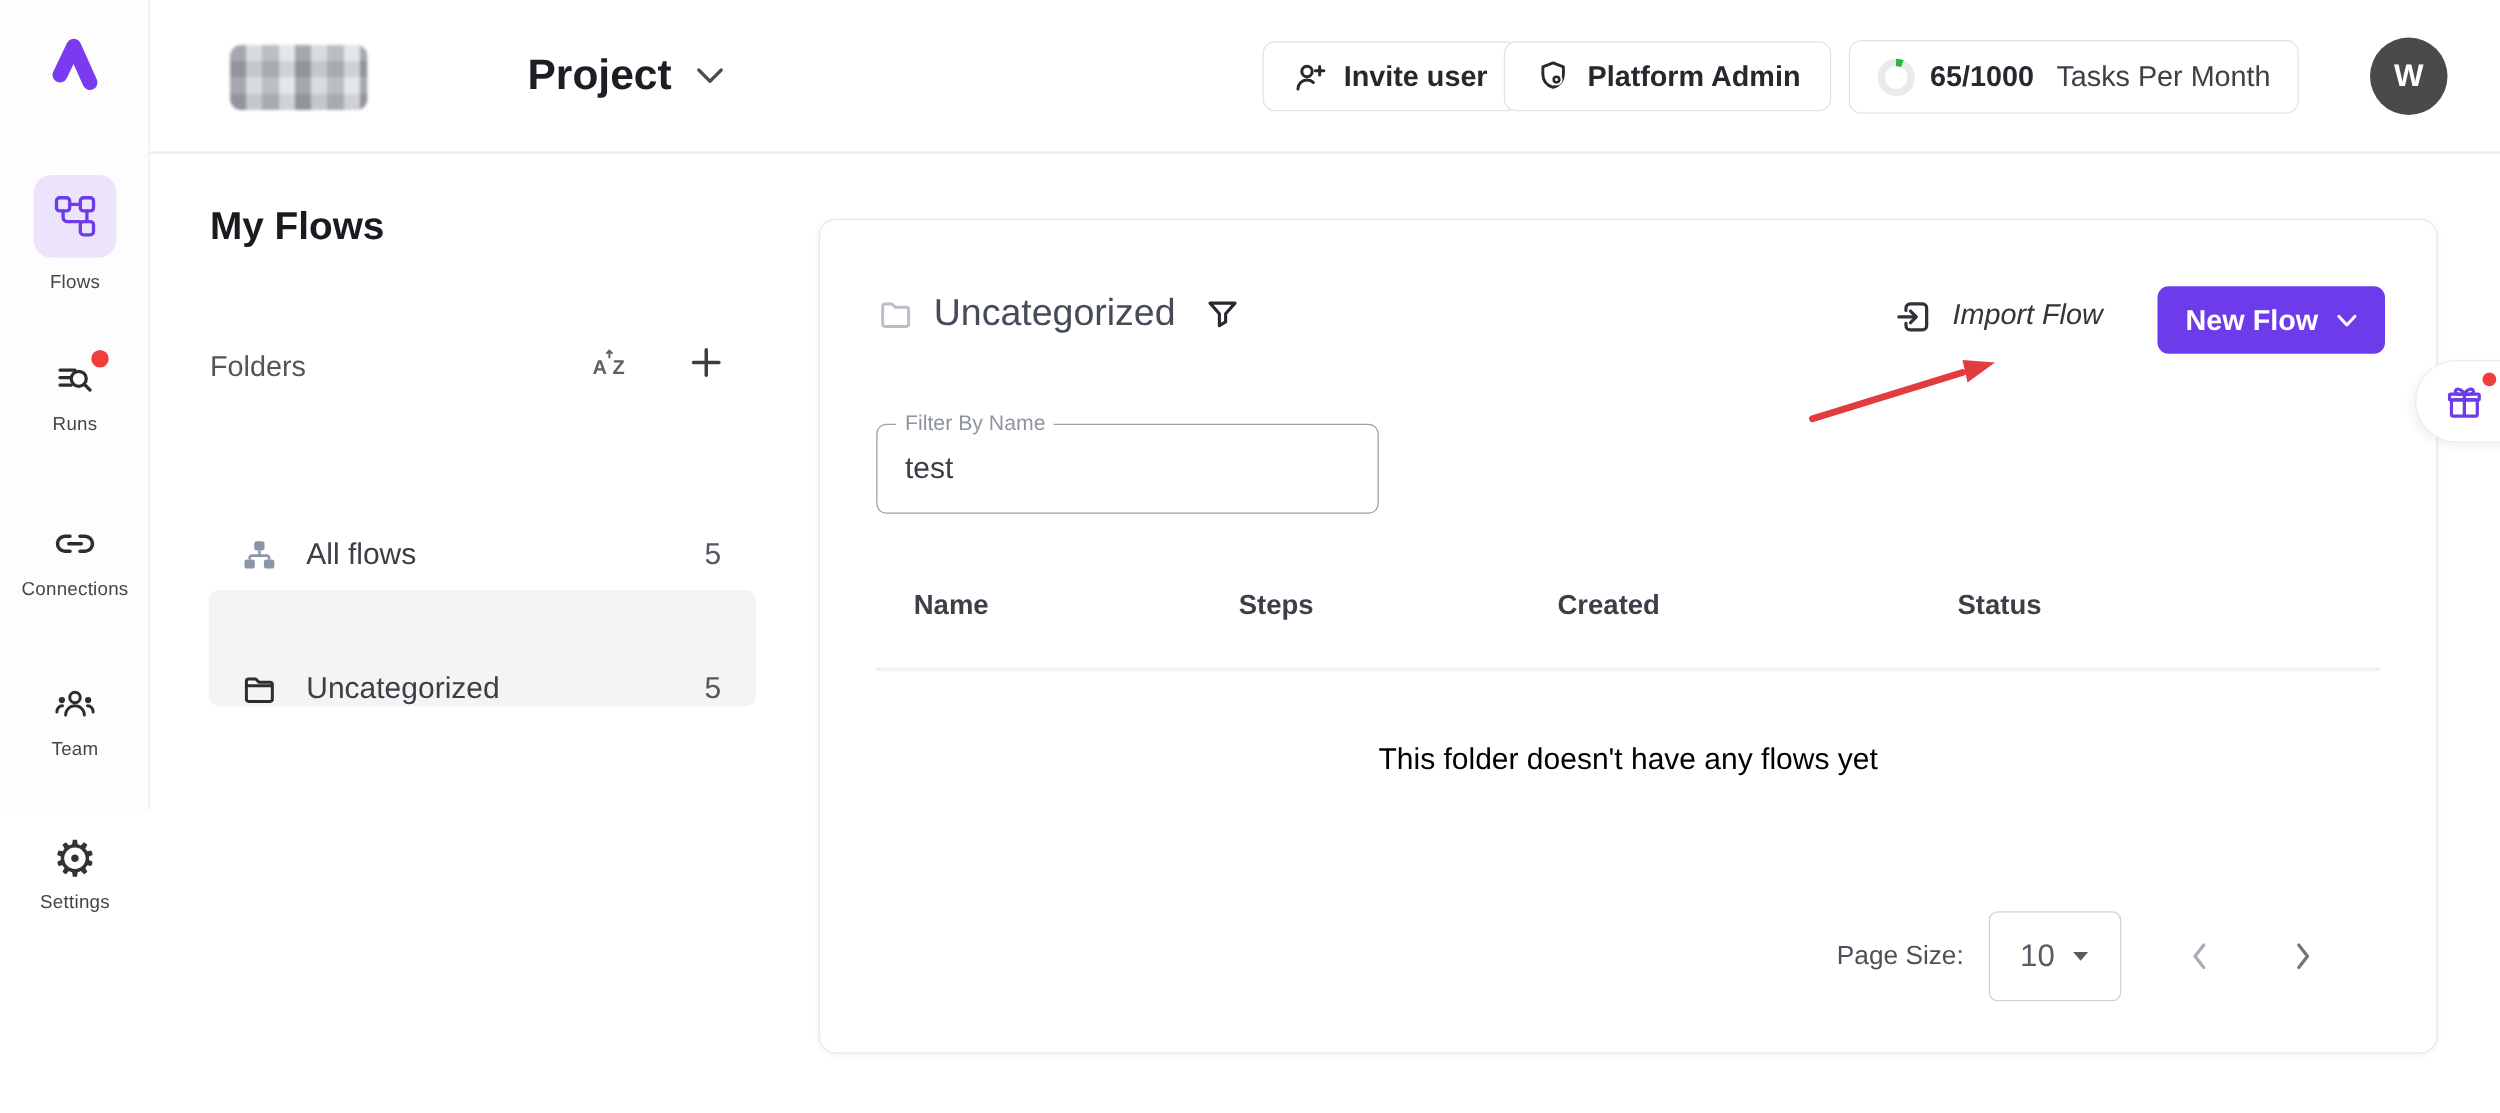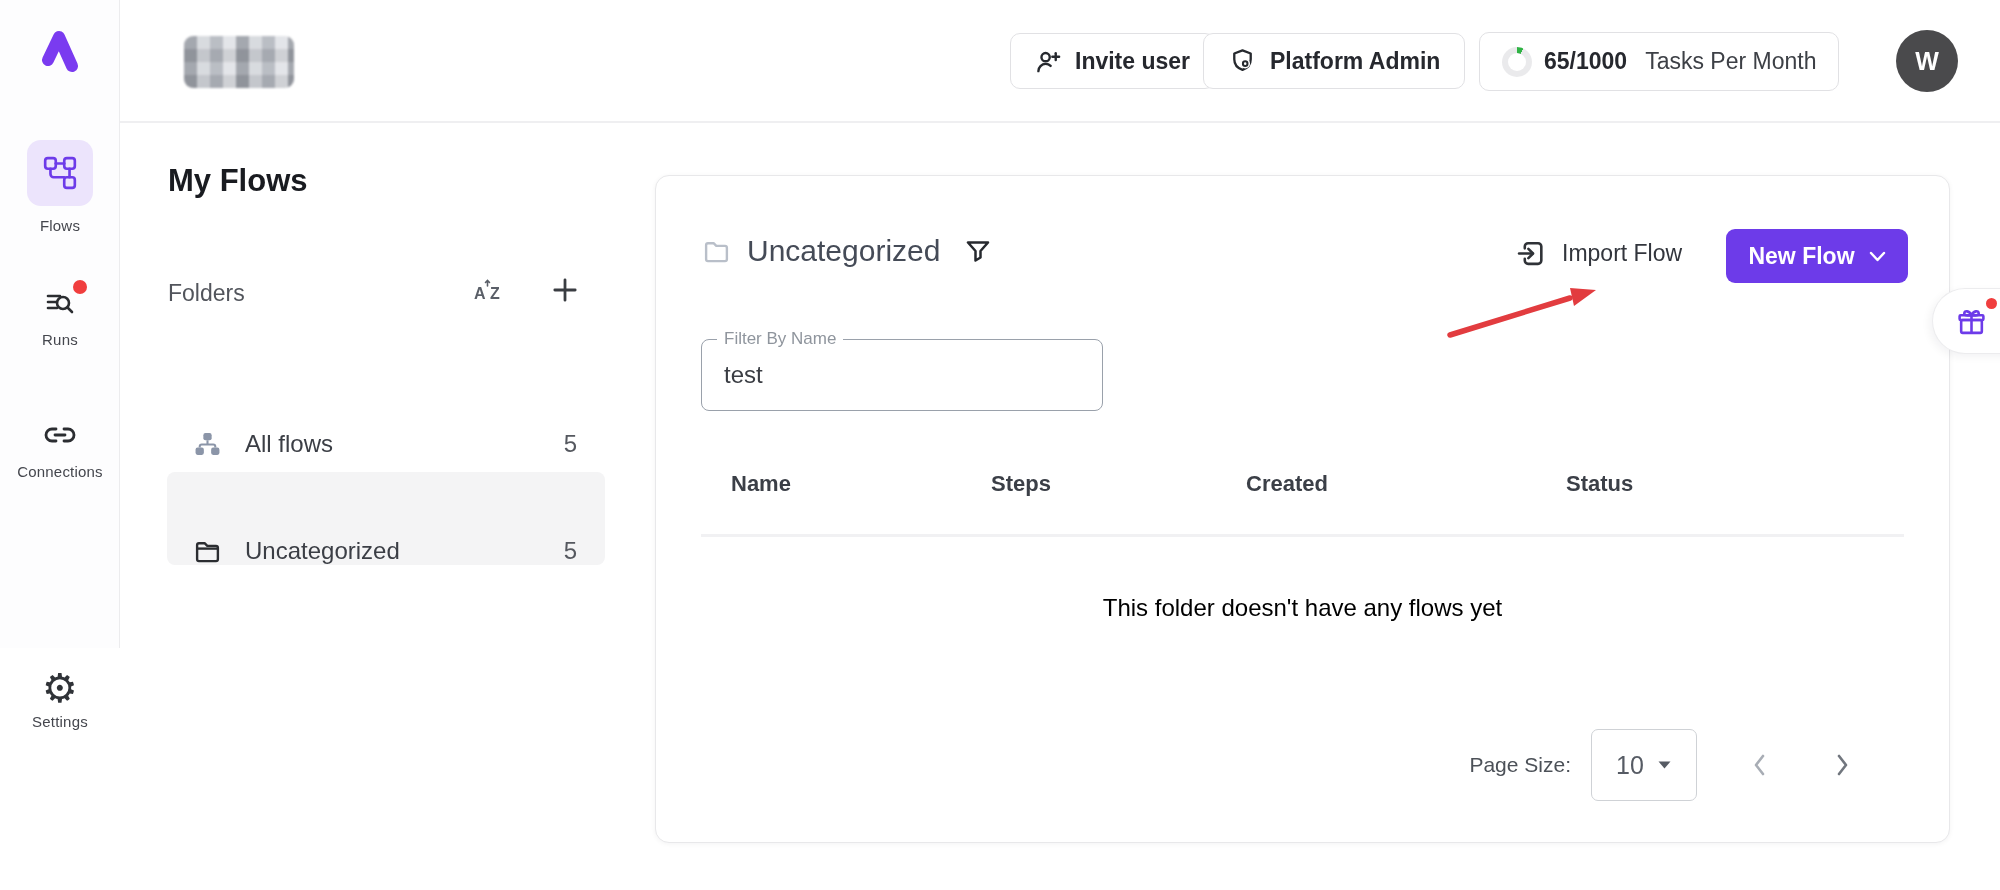--- a/index.html
+++ b/index.html
@@ -62,21 +62,21 @@
   .folder-item .f-count { margin-left:auto; font-size:24px; color:#55585f; }
   .fi-all { top:398px; height:60px; }
   .fi-unc { top:472px; height:93px; background:#f4f4f5; }
 
   
   .card { position:absolute; left:655px; top:175px; width:1295px; height:668px; background:#fff;
           border:1px solid #e8e8ea; border-radius:14px; box-shadow:0 1px 5px rgba(25,25,35,.05); z-index:1; }
   .card-title-row { position:absolute; left:47px; top:58px; display:flex; align-items:center; gap:17px; }
   .card-title { font-size:30px; color:#454b57; }
   .funnel-btn { margin-left:8px; cursor:pointer; }
-  .import-row { position:absolute; left:860px; top:62px; display:flex; align-items:center; gap:15px; cursor:pointer; }
+  .import-row { position:absolute; left:860px; top:62px; display:flex; align-items:flex-start; gap:15px; cursor:pointer;font-style:italic; }
   .import-label { font-size:23px; color:#32353c; }
   .new-flow-btn { position:absolute; left:1070px; top:53px; width:182px; height:54px; background:#6d3be9;
                   border:none; border-radius:9px; color:#fff; font-size:23px; font-weight:700;
                   display:flex; align-items:center; justify-content:center; gap:14px; cursor:pointer;
                   font-family:"Liberation Sans", sans-serif; }
   .filter-field { position:absolute; left:45px; top:163px; width:402px; height:72px;
                   border:1.6px solid #9aa1ab; border-radius:8px; }
   .filter-legend { position:absolute; top:-11px; left:15px; background:#fff; padding:0 7px;
                    font-size:17px; color:#8f959d; }
   .filter-input { width:100%; height:100%; border:none; outline:none; background:transparent;
@@ -148,29 +148,48 @@
     <svg width="36" height="34" viewBox="0 0 34 34">
       <g fill="none" stroke="#2b2d31" stroke-width="2.8" stroke-linecap="round">
         <path d="M13 11H9a6 6 0 0 0 0 12h4"></path>
           <path d="M21 11h4a6 6 0 0 1 0 12h-4"></path>
           <path d="M12 17h10"></path>
       </g>
     </svg>
     <span class="nav-label">Connections</span>
   </div>
 
+  <div class="nav-item" style="top:546px;">
+    <svg width="36" height="34" viewBox="0 0 34 34">
+      <g fill="none" stroke="#2b2d31" stroke-width="2.4" stroke-linecap="round">
+        <circle cx="17" cy="12" r="4.2"></circle>
+        <path d="M9.5 26c0-4.1 3.4-7.4 7.5-7.4s7.5 3.3 7.5 7.4"></path>
+        <path d="M2.5 23.5c0-2.8 2-5 4.5-5"></path>
+        <path d="M31.5 23.5c0-2.8-2-5-4.5-5"></path>
+      </g>
+      <circle cx="6.5" cy="14" r="2.5" fill="#2b2d31"></circle>
+      <circle cx="27.5" cy="14" r="2.5" fill="#2b2d31"></circle>
+    </svg>
+    <span class="nav-label">Team</span>
+  </div>
 
   <div class="nav-item" style="top:668px;">
     <span class="gear-glyph">⚙︎</span>
     <span class="nav-label" style="margin-top:5px;">Settings</span>
   </div>
 </nav>
 
 <header class="topbar">
   <div class="mosaic"></div>
+  <div class="project-row">
+    <span class="project-title" style="margin-left:120px;">Project</span>
+    <svg width="22" height="13" viewBox="0 0 22 13">
+      <path d="M2 2l9 9 9-9" fill="none" stroke="#4a4d55" stroke-width="2.6" stroke-linecap="round" stroke-linejoin="round"></path>
+    </svg>
+  </div>
 
   <button class="tb-btn tb-invite">
     <svg width="27" height="27" viewBox="0 0 28 28">
       <g fill="none" stroke="#26292e" stroke-width="2.5" stroke-linecap="round">
         <circle cx="11" cy="9.5" r="4.3"></circle>
         <path d="M3.5 24c0-4.1 3.4-7.5 7.5-7.5 2 0 3.9.8 5.2 2.1"></path>
         <path d="M21.5 5.5v7"></path>
           <path d="M18 9h7"></path>
       </g>
     </svg>

